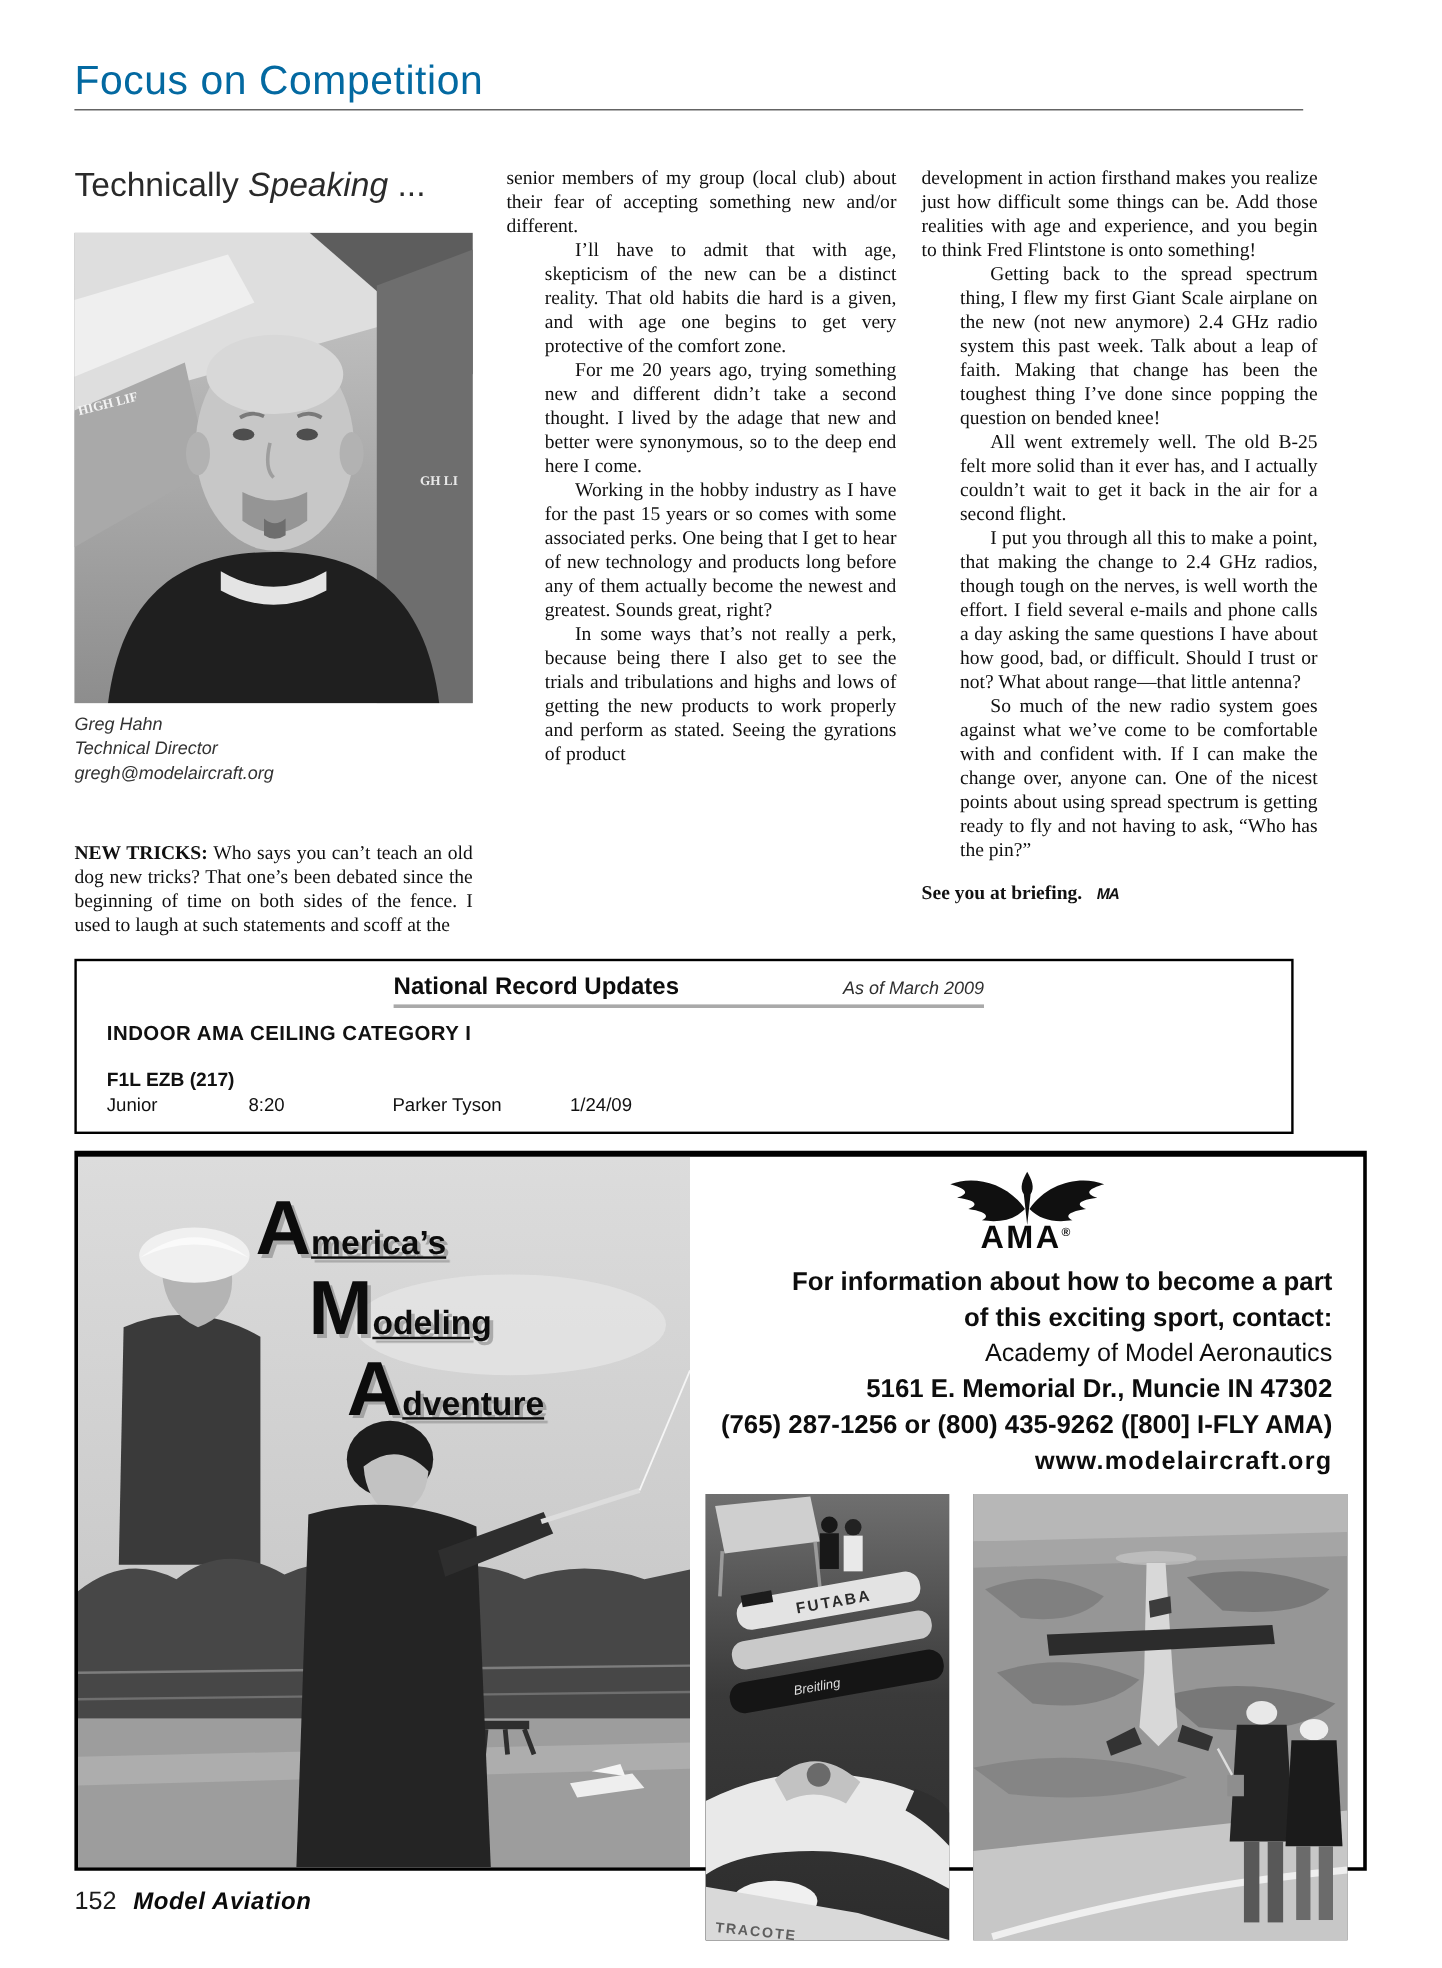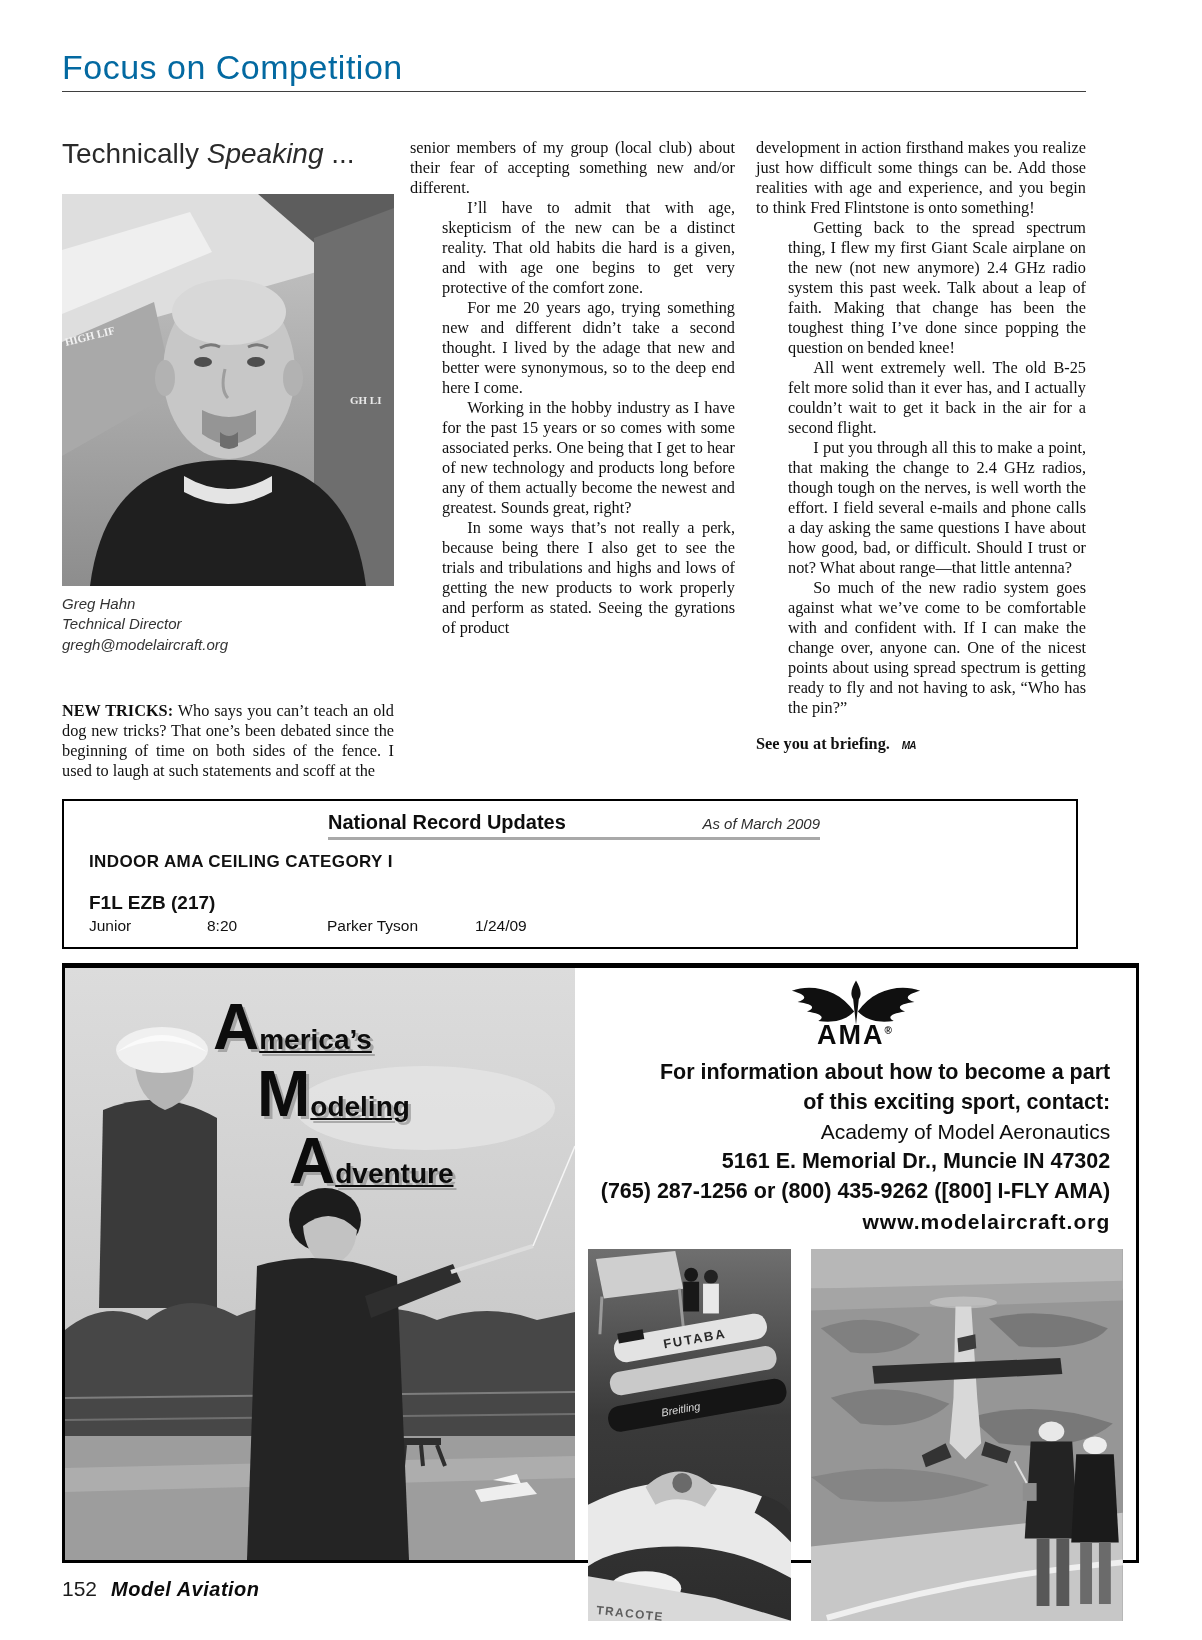--- a/index.html
+++ b/index.html
@@ -11,21 +11,21 @@
     font-family:"Liberation Serif","DejaVu Serif",serif;
   }
   
   .masthead { width:1024px; border-bottom:1px solid #3f3f3f; padding-bottom:4px; }
   .masthead h1 {
     font-family:"Liberation Sans","DejaVu Sans",sans-serif;
     font-weight:normal; font-size:34px; letter-spacing:.5px; color:#0369a1;
   }
   
   .columns { display:flex; margin-top:46px; }
-  .c1 { width:332px; margin-right:16px; }
+  .c1 { width:332px; margin-right:28px; }
   .c2 { width:325px; margin-right:21px; }
   .c3 { width:330px; }
   .kicker {
     font-family:"Liberation Sans","DejaVu Sans",sans-serif;
     font-weight:normal; font-size:28px; color:#2a2a2a; margin-bottom:24px;
   }
   .kicker em { font-style:italic; }
   .portrait { width:332px; height:392px; background:#bdbdbd; }
   .portrait svg { width:100%; height:100%; display:block; }
   .caption {
@@ -33,36 +33,36 @@
     font-family:"Liberation Sans","DejaVu Sans",sans-serif;
     font-style:italic; font-size:15px; line-height:1.35; color:#333;
   }
   .body-p { font-size:16.3px; line-height:20px; text-align:justify; color:#101010; }
   .body-p.indent { text-indent:1.55em;margin-left:32px; }
   .lead { margin-top:46px; }
   .lead b { font-weight:bold; }
   .signoff { margin-top:16px; font-weight:bold; font-size:16.3px; }
   .ma-mark {
     font-family:"Liberation Sans","DejaVu Sans",sans-serif;
-    font-style:italic; font-weight:bold; font-size:10px; letter-spacing:-1px; margin-left:12px;
+    font-style:italic; font-weight:bold; font-size:13px; letter-spacing:-1px; margin-left:12px;
   }
   
   .record-box {
     width:1016px; margin-top:18px; border:2px solid #000;
     font-family:"Liberation Sans","DejaVu Sans",sans-serif;
     padding-bottom:12px;
   }
   .nr-titlebar {
     display:flex; justify-content:space-between; align-items:baseline;
     width:492px; margin:10px 0 0 264px; border-bottom:3px solid #a9a9a9; padding-bottom:3px;
   }
   .nr-title { font-weight:bold; font-size:20px; color:#0d0d0d; }
   .nr-asof { font-style:italic; font-size:15px; color:#2f2f2f; }
   .nr-category { margin:12px 0 0 25px; font-weight:bold; font-size:17px; letter-spacing:.4px; }
-  .nr-event { margin:20px 0 0 25px; font-weight:bold; font-size:19px; }
+  .nr-event { margin:20px 0 0 25px; font-weight:bold; font-size:16px; }
   .nr-row { display:grid; grid-template-columns:118px 120px 148px auto; margin:3px 0 0 25px; font-size:15.5px; }
   
   .ad-box { width:1077px; height:600px; margin-top:14px; border:3px solid #000; border-top-width:5px; display:flex; background:#fff; }
   .ad-left { width:510px; flex-shrink:0; position:relative; }
   .ad-left svg { width:100%; height:100%; display:block; }
   .headline { position:absolute; top:26px; left:148px; font-family:"Liberation Sans","DejaVu Sans",sans-serif; }
   .hl-line { display:block; white-space:nowrap; font-weight:bold; color:#0c0c0c;
              text-shadow:3px 3px 0 rgba(125,125,125,.55); line-height:1.05; }
   .hl-line .ini { font-size:64px; }
   .hl-line .rest { font-size:28px;text-decoration:underline; }

